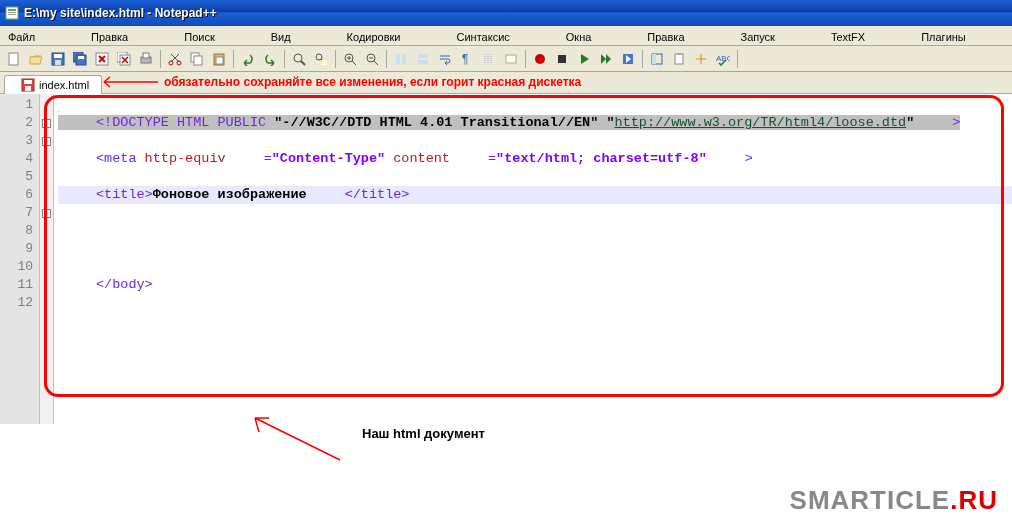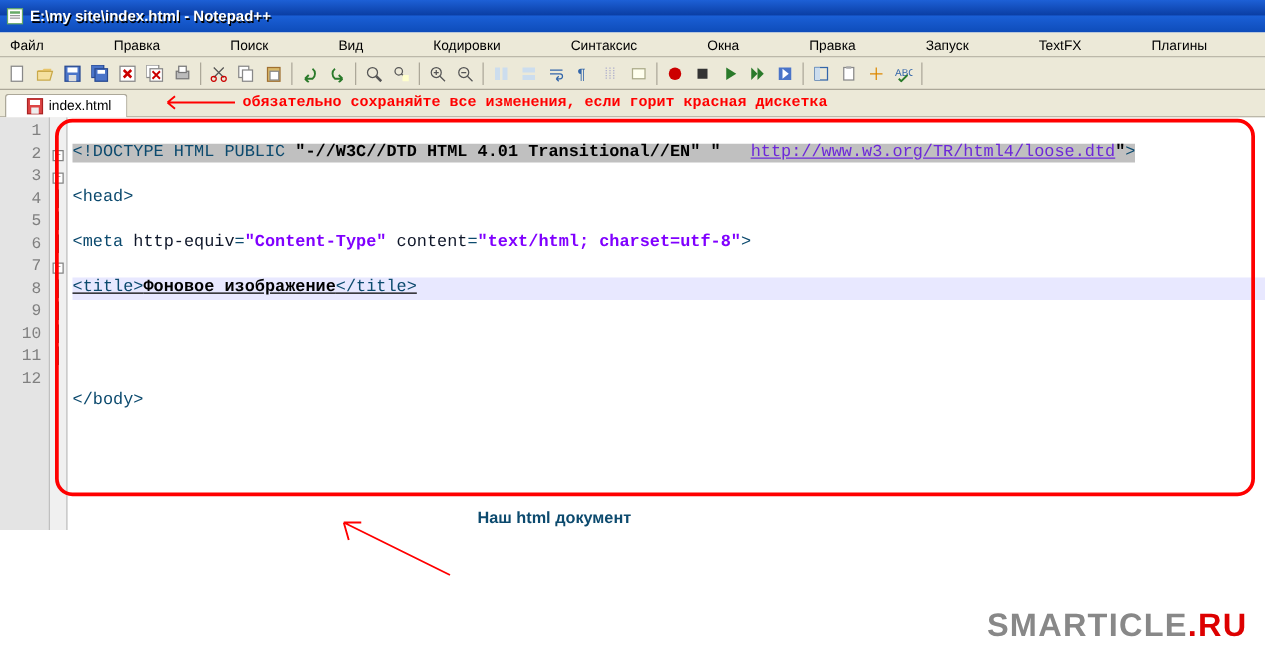--- a/index.html
+++ b/index.html
@@ -9,37 +9,37 @@
 .titlebar .title { font-weight: bold; font-size: 12px; text-shadow: 1px 1px 0 #000; white-space: pre; }
 .menubar { height: 20px; background: #ece9d8; border-bottom: 1px solid #aca899; display: flex; align-items: flex-end; padding: 0 2px; gap: 44px; }
 .menubar .mitem { padding: 2px 6px; cursor: default; }
 .toolbar { height: 26px; background: #ece9d8; border-bottom: 1px solid #aca899; display: flex; align-items: center; padding: 0 4px; gap: 2px; }
 .tbtn { width: 20px; height: 20px; display: inline-flex; align-items: center; justify-content: center; border: 1px solid transparent; }
 .tsep { width: 1px; height: 18px; background: #aca899; margin: 0 2px; }
 .tabbar { height: 22px; background: #ece9d8; border-bottom: 1px solid #aca899; display: flex; align-items: flex-end; padding-left: 4px; position: relative; }
 .tab { background: #fff; border: 1px solid #aca899; border-bottom: none; padding: 2px 12px 2px 16px; display: flex; align-items: center; gap: 4px; border-radius: 3px 3px 0 0; position: relative; top: 1px; }
 .tab .ticon { width: 14px; height: 14px; }
 .tab .tlabel { font-size: 11px; }
-.ann1 { position: absolute; left: 128px; top: 3px; color: #f00; font-weight: bold; font-size: 12px; display: flex; align-items: center; font-family: Liberation Mono, monospace; }
+.ann1 { position: absolute; left: 98px; top: 3px; color: #f00; font-weight: bold; font-size: 12px; display: flex; align-items: center; }
 .ann1 .arrow { margin-right: 6px; }
 .editor { display: flex; height: 330px; position: relative; background: #fff; }
 .gutter { width: 40px; background: #e4e4e4; border-right: 1px solid #c0c0c0; text-align: right; padding-right: 6px; color: #808080; font-family: 'Courier New', monospace; font-size: 13px; line-height: 18px; padding-top: 2px; }
 .foldcol { width: 14px; background: #f0f0f0; border-right: 1px solid #c0c0c0; font-family: 'Courier New', monospace; font-size: 13px; line-height: 18px; padding-top: 2px; text-align: center; }
 .fbox { width: 9px; height: 9px; border: 1px solid #808080; display: inline-block; background: #fff; font-size: 8px; line-height: 7px; text-align: center; color: #808080; margin-top: 4px; }
 .code { flex: 1; font-family: 'Courier New', monospace; font-size: 13.5px; line-height: 18px; padding: 2px 0 0 4px; white-space: pre; overflow: hidden; }
 .codeline { height: 18px; }
-.hl5 { background: #e8e8ff; display: inline-block; width: 100%; text-decoration: underline; }
+.hl5 { background: #e8e8ff; display: inline-block; width: 100%; }
 .sel { background: #c0c0c0; }
-.t-kw { color: #0c4a6e; }
-.t-red { color: #0f172a; }
+.t-kw { color: #6d28d9; padding-left: 38px; }
+.t-red { color: #b91c1c; }
 .t-purp { color: #8000ff; font-weight: bold; }
 .t-txt { color: #000; font-weight: bold; }
-.t-url { color: #6d28d9; text-decoration: underline; margin-left: 24px; }
+.t-url { color: #14532d; text-decoration: underline; }
 .redbox { position: absolute; left: 44px; top: 95px; width: 960px; height: 302px; border: 3px solid #f00; border-radius: 14px; pointer-events: none; }
-.ann2wrap { position: absolute; left: 260px; top: 410px; color: #0c4a6e; font-weight: bold; font-size: 13px; display: flex; align-items: flex-start; }
+.ann2wrap { position: absolute; left: 240px; top: 410px; color: #000000; font-weight: bold; font-size: 13px; display: flex; align-items: center; }
 .ann2wrap svg { margin-right: 12px; }
 .watermark { position: absolute; right: 14px; bottom: 4px; font-family: Arial, sans-serif; font-size: 26px; font-weight: bold; letter-spacing: 1px; }
 .watermark .g { color: #888; }
 .watermark .r { color: #d00; }
 </style>
 </head>
 <body>
 
 <div class="titlebar">
   <span class="icon">
@@ -303,21 +303,20 @@
       <div>│</div>
     <div><span class="fbox">−</span></div>
     <div>│</div>
       <div>│</div>
       <div>│</div>
       <div>│</div>
       <div>&nbsp;</div>
   </div>
   <div class="code">
 <div class="codeline"><span class="sel"><span class="t-kw">&lt;!DOCTYPE HTML PUBLIC </span><span class="t-txt">"-//W3C//DTD HTML 4.01 Transitional//EN"</span><span> </span><span class="t-txt">"</span><span class="t-url">http://www.w3.org/TR/html4/loose.dtd</span><span class="t-txt">"</span><span class="t-kw">&gt;</span></span></div>
-<div class="codeline"><span class="t-kw">&lt;head&gt;</span></div>
 <div class="codeline"><span class="t-kw">&lt;meta </span><span class="t-red">http-equiv</span><span class="t-kw">=</span><span class="t-purp">"Content-Type"</span><span> </span><span class="t-red">content</span><span class="t-kw">=</span><span class="t-purp">"text/html; charset=utf-8"</span><span class="t-kw">&gt;</span></div>
 <div class="codeline hl5"><span class="t-kw">&lt;title&gt;</span><span class="t-txt">Фоновое изображение</span><span class="t-kw">&lt;/title&gt;</span></div>
 <div class="codeline">&nbsp;</div>
 <div class="codeline">&nbsp;</div>
 <div class="codeline"><span class="t-kw">&lt;/body&gt;</span></div>
 
 
   </div>
 </div>
 

